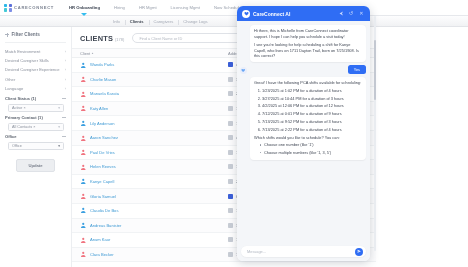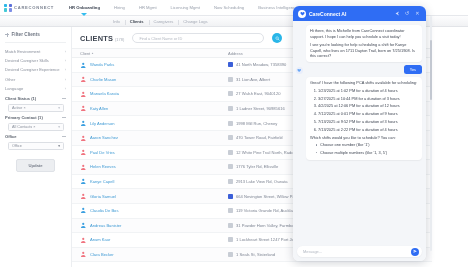--- a/index.html
+++ b/index.html
@@ -3,21 +3,21 @@
 <meta charset="utf-8">
 <style>
   * { box-sizing: border-box; margin: 0; padding: 0; }
   html, body {
     width: 468px; height: 267px;
     overflow: hidden;
     background: #ffffff;
     font-family: "Liberation Sans", sans-serif;
     -webkit-font-smoothing: antialiased;
   }
-  .app { position: relative; width: 432px; height: 267px; background: #fbfbfc; }
+  .app { position: relative; width: 376px; height: 267px; background: #fbfbfc; }
 
   
   .topnav {
     position: absolute; top: 0; left: 0; width: 468px; height: 16px;
     background: #ffffff; border-bottom: 1px solid #e6e8ec;
     display: flex; align-items: center;
   }
   .brand { display: flex; align-items: center; gap: 2px; padding-left: 4px; width: 62px; }
   .brand-mark { width: 8px; height: 8px; flex: 0 0 8px; position: relative; }
   .brand-mark i {

